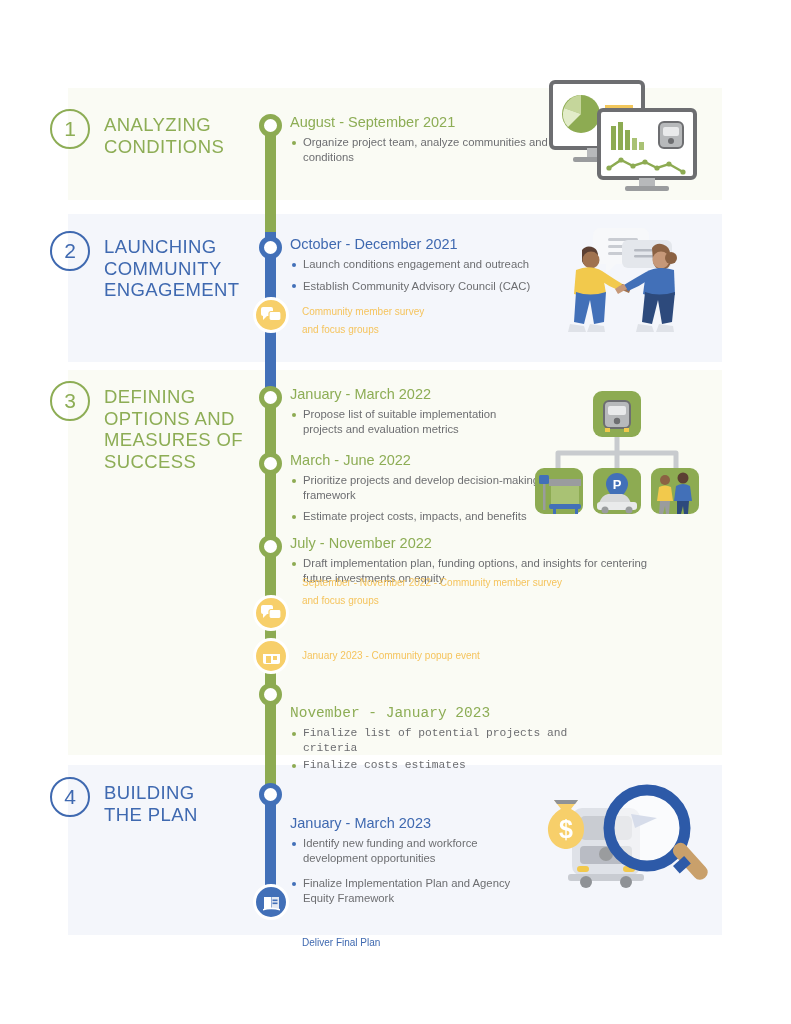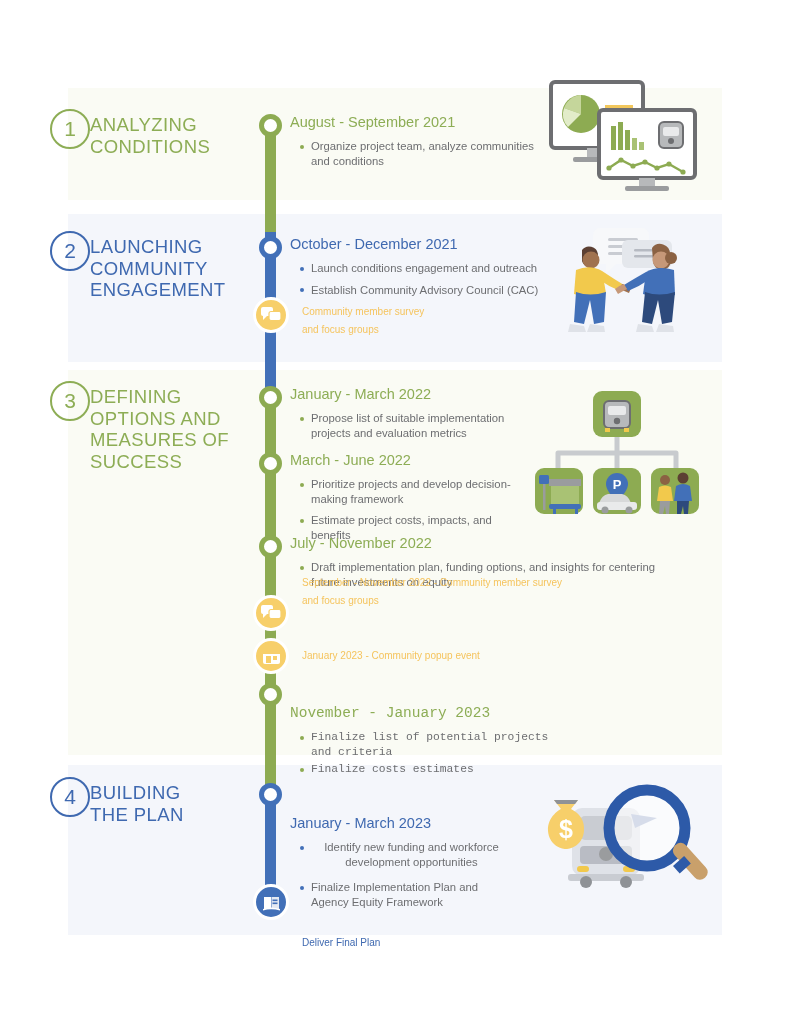--- a/index.html
+++ b/index.html
@@ -20,21 +20,21 @@
   .phase-head{position:absolute;display:flex;align-items:flex-start;}
   .num-circle{
     width:36px;height:36px;border-radius:50%;
     border:2px solid currentColor;
     display:flex;align-items:center;justify-content:center;
     font-size:21px;font-weight:400;line-height:1;
     flex:0 0 auto;
   }
   .num-circle span{position:relative;top:-1px;}
   .phase-title{
-    margin-left:0;
+    margin-left:14px;
     font-size:18.5px;
     letter-spacing:.4px;
     line-height:21.5px;
     font-weight:400;
     text-transform:uppercase;
     white-space:pre-line;
     padding-top:5px;
   }
   .green-txt{color:#8dad55;}
   .blue-txt{color:#3f69b0;}
@@ -62,21 +62,21 @@
   }
   .badge.amber{background:#f7cf6a;border:3px solid #ffffff;}
   .badge.blue{background:#4270b8;border:3px solid #ffffff;}
 
   
   .entry{position:absolute;left:290px;}
   .entry .etitle{
     font-size:14.5px;line-height:18px;font-weight:400;
     margin:0 0 4px 0;
   }
-  .entry ul{margin:8px;padding:0;list-style:none;}
+  .entry ul{margin:0;padding:0;list-style:none;}
   .entry li{
     position:relative;
     font-size:11.3px;line-height:14.5px;
     color:#6d6e71;
     padding-left:13px;
     margin-bottom:7px;
   }
   .entry li:before{
     content:"";
     position:absolute;left:2px;top:5.5px;
@@ -335,21 +335,21 @@
         <span>4</span>
       </div>
     <div class="phase-title">BUILDING
 THE PLAN</div>
   </div>
 
   <div class="node blue" style="top:783px;"></div>
   <div class="entry blue" style="top:814px;width:230px;">
     <div class="etitle blue-txt">January - March 2023</div>
     <ul>
-      <li style="margin-bottom:11px;text-align:center;">Identify new funding and workforce development opportunities</li>
+      <li style="margin-bottom:11px;">Identify new funding and workforce development opportunities</li>
       <li>Finalize Implementation Plan and Agency Equity Framework</li>
     </ul>
   </div>
 
   <div class="badge blue" style="top:884px;">
     <svg width="19" height="19" viewBox="0 0 19 19" xmlns="http://www.w3.org/2000/svg">
       <path d="M2 4 h7 v12 h-7 z" fill="#ffffff"></path>
       <path d="M9.5 4 h7.5 v12 h-7.5 z" fill="#e4e9f2"></path>
       <rect x="10.5" y="6.5" width="5" height="1.6" fill="#4270b8"></rect>
       <rect x="10.5" y="9.5" width="5" height="1.6" fill="#4270b8"></rect>

